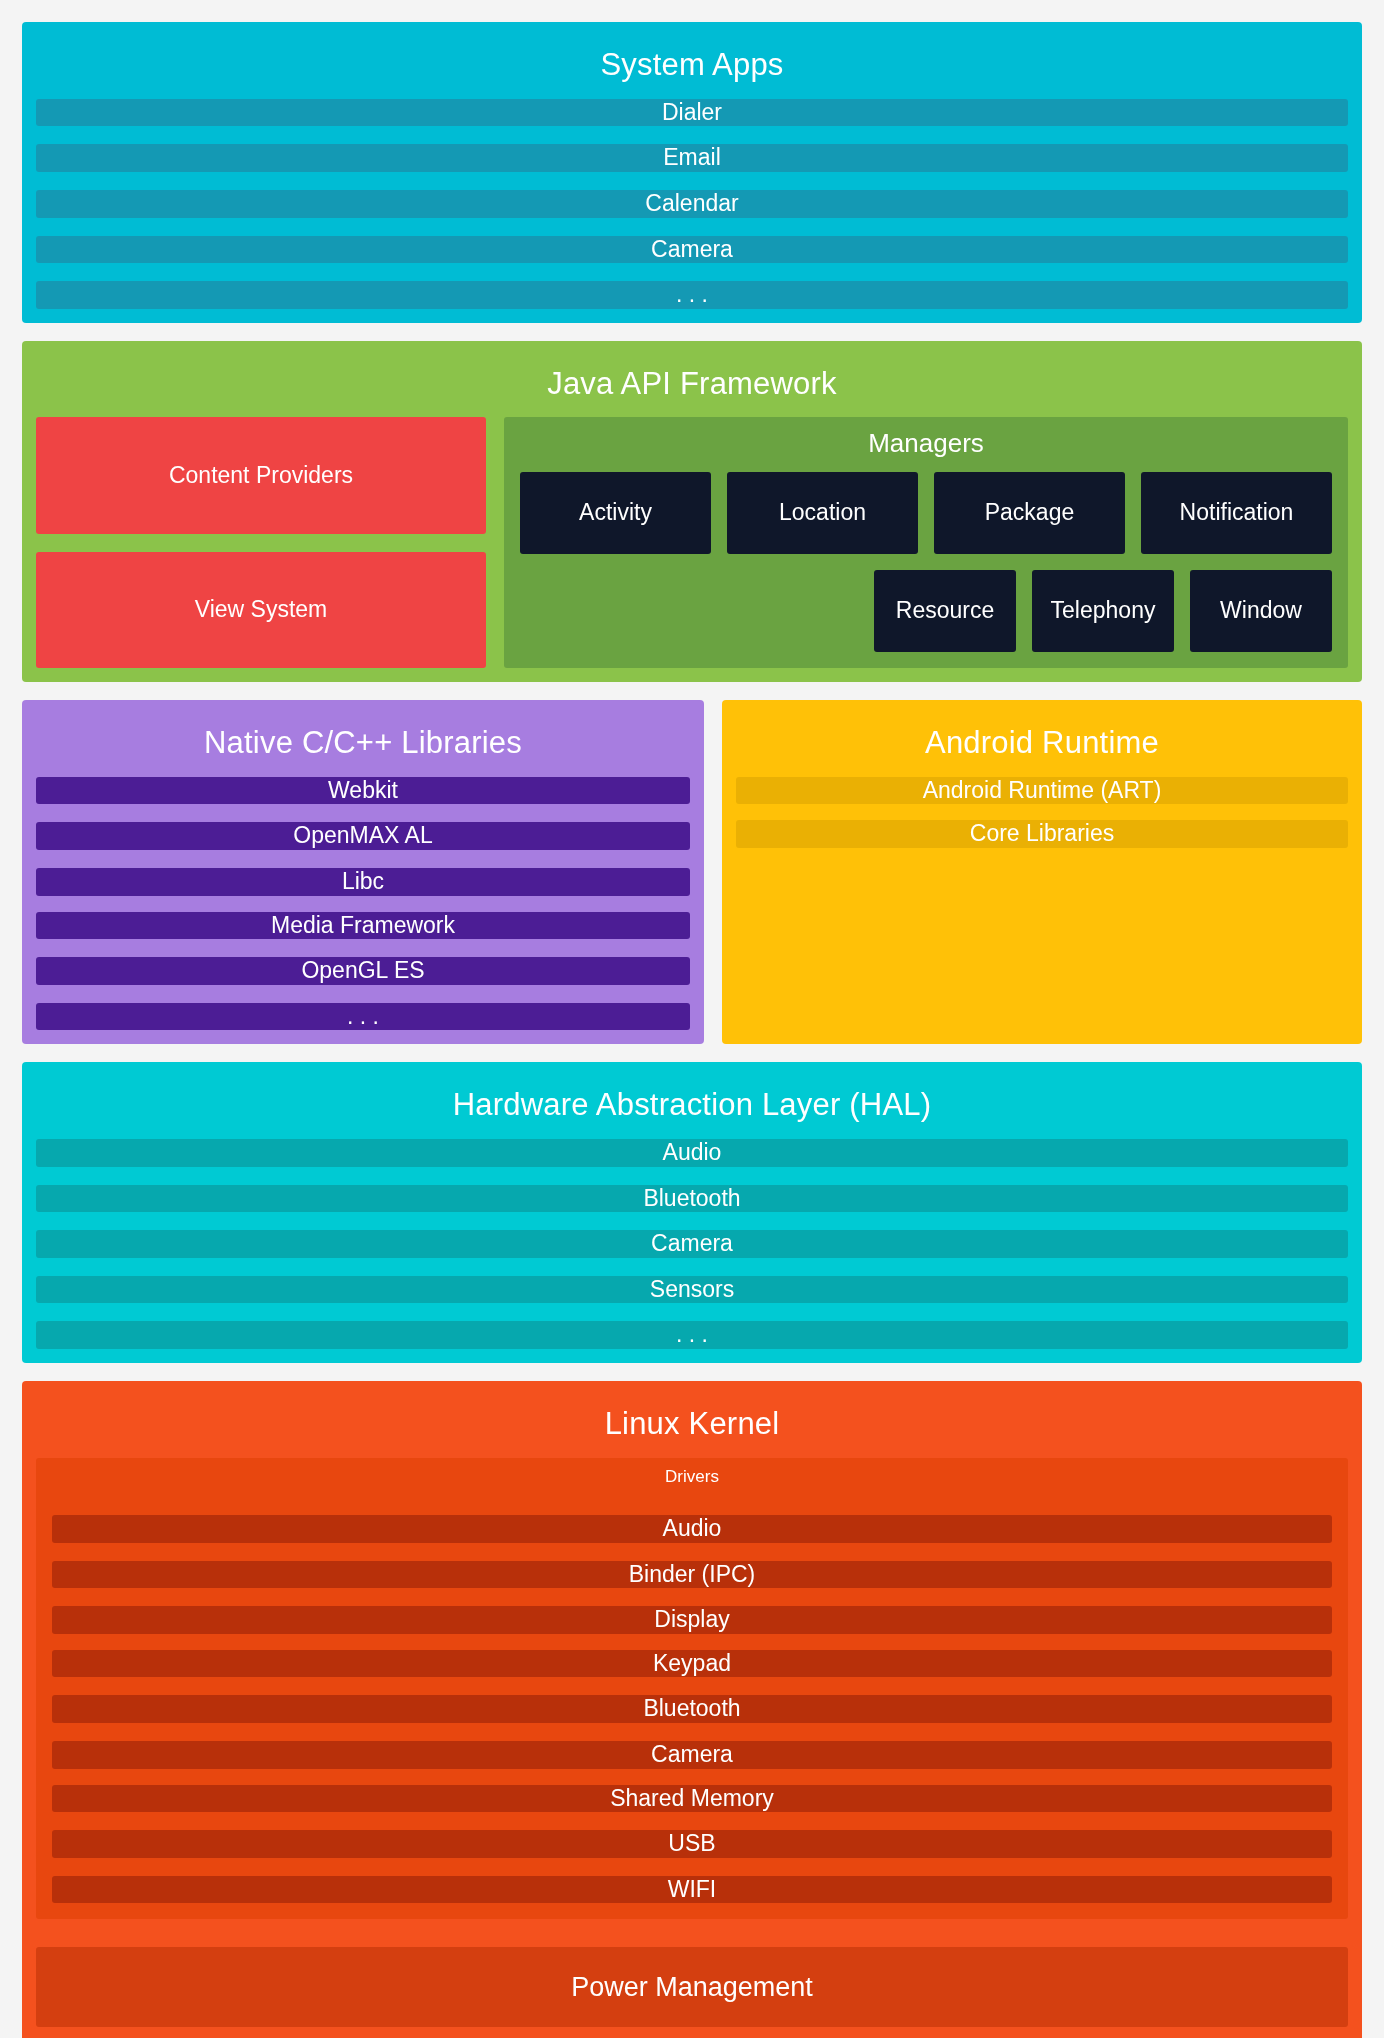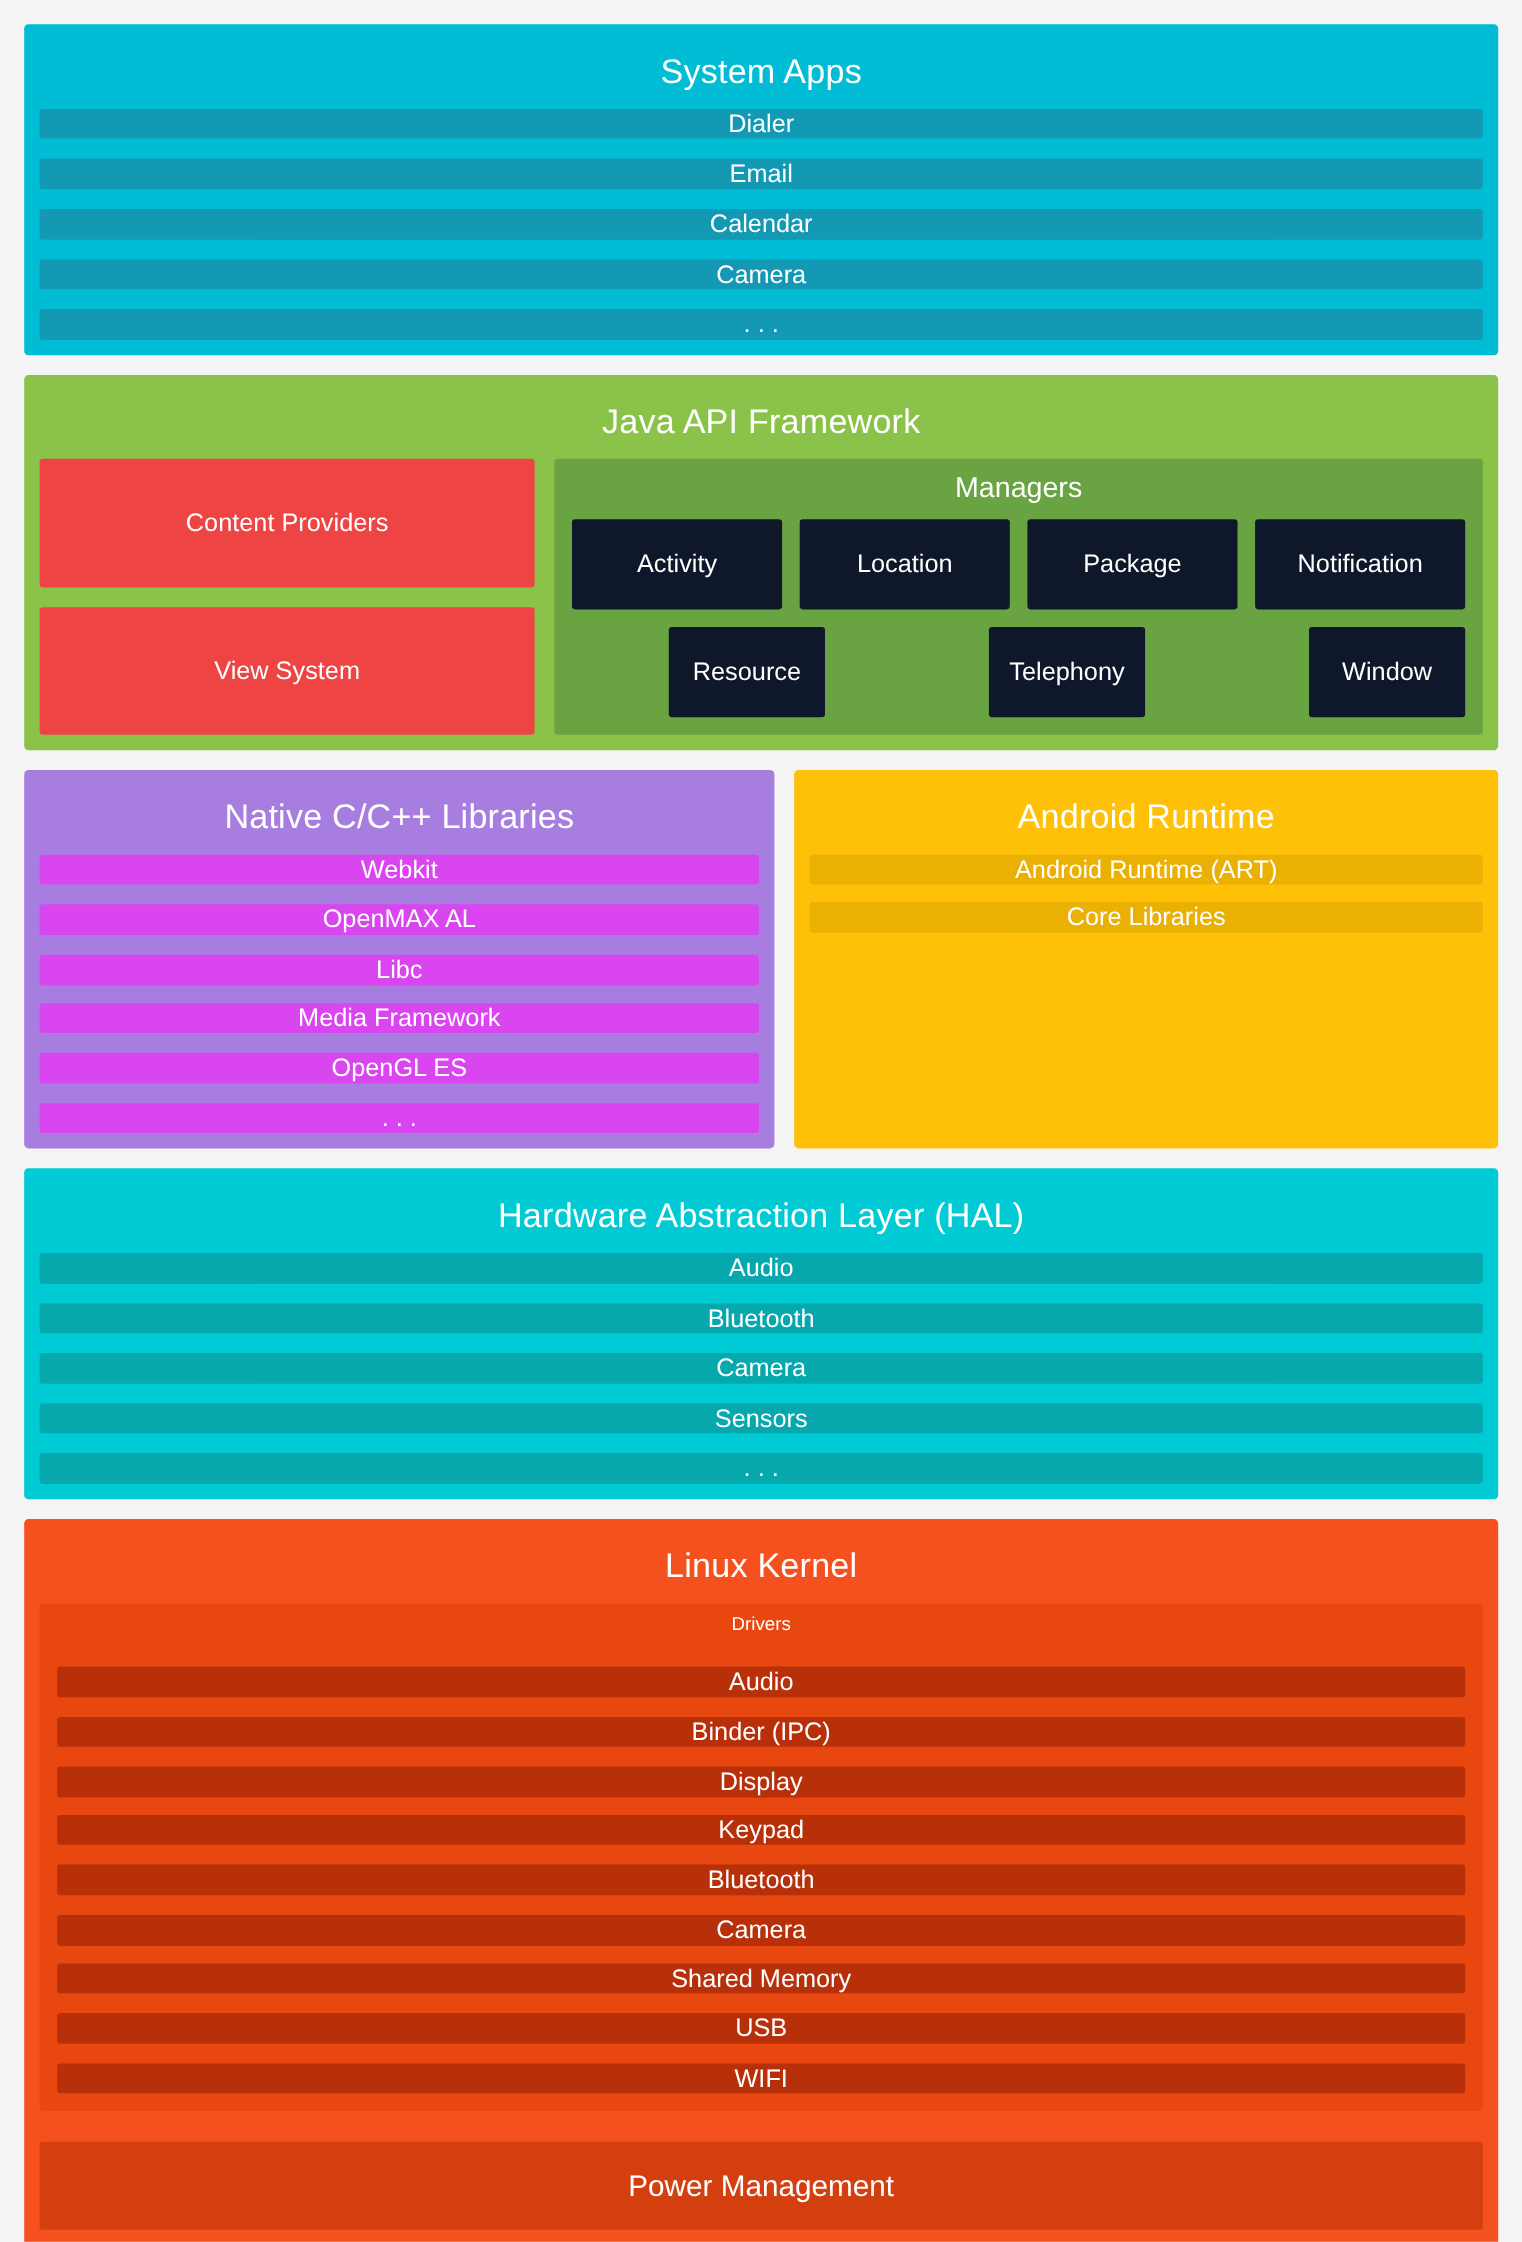--- a/index.html
+++ b/index.html
@@ -78,21 +78,21 @@
     flex: 1;
     background: #6aa341;
     border-radius: 3px;
     padding: 0 16px 16px 16px;
     display: flex;
     flex-direction: column;
   }
   .managers .sub-title { font-size: 26px; padding: 10px 0 12px 0; }
   .mgr-row { display: flex; gap: 16px; margin-bottom: 16px; }
   .mgr-row:last-child { margin-bottom: 0; }
-  .mgr-row.second { justify-content: space-between; padding-left: 88px; }
+  .mgr-row.second { justify-content: flex-end; padding-left: 88px; }
   .mgr-tile {
     background: #0f172a;
     border-radius: 3px;
     color: #ffffff;
     height: 82px;
     display: flex;
     align-items: center;
     justify-content: center;
     font-size: 23px;
     flex: 1;
@@ -100,21 +100,21 @@
   .mgr-row.second .mgr-tile { flex: 0 0 auto; width: 142px; }
 
   
   .middle { display: flex; gap: 18px; }
   .native {
     flex: 0 0 682px;
     background: #a77de0;
     border-radius: 4px;
     padding: 14px;
   }
-  .native .tile { background: #d946ef; height: 128px; }
+  .native .tile { background: #4c1d95; height: 128px; }
   .native .row + .row { margin-top: 16px; }
   .runtime {
     flex: 1;
     background: #ffc107;
     border-radius: 4px;
     padding: 14px;
     display: flex;
     flex-direction: column;
   }
   .runtime .tile { background: #eab004; height: 76px; }

